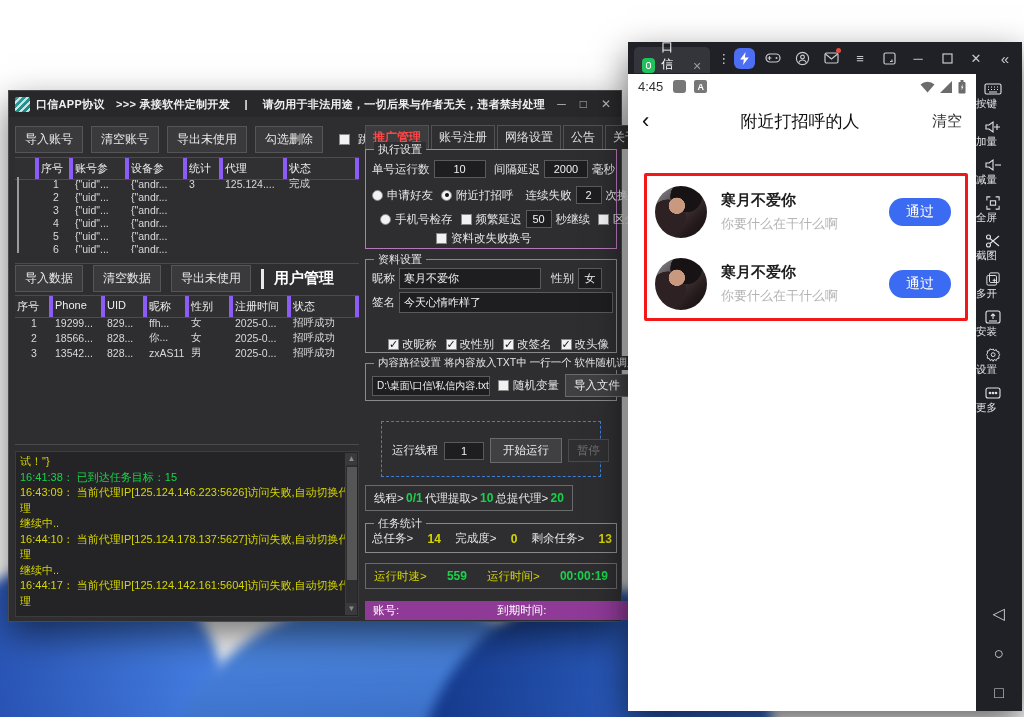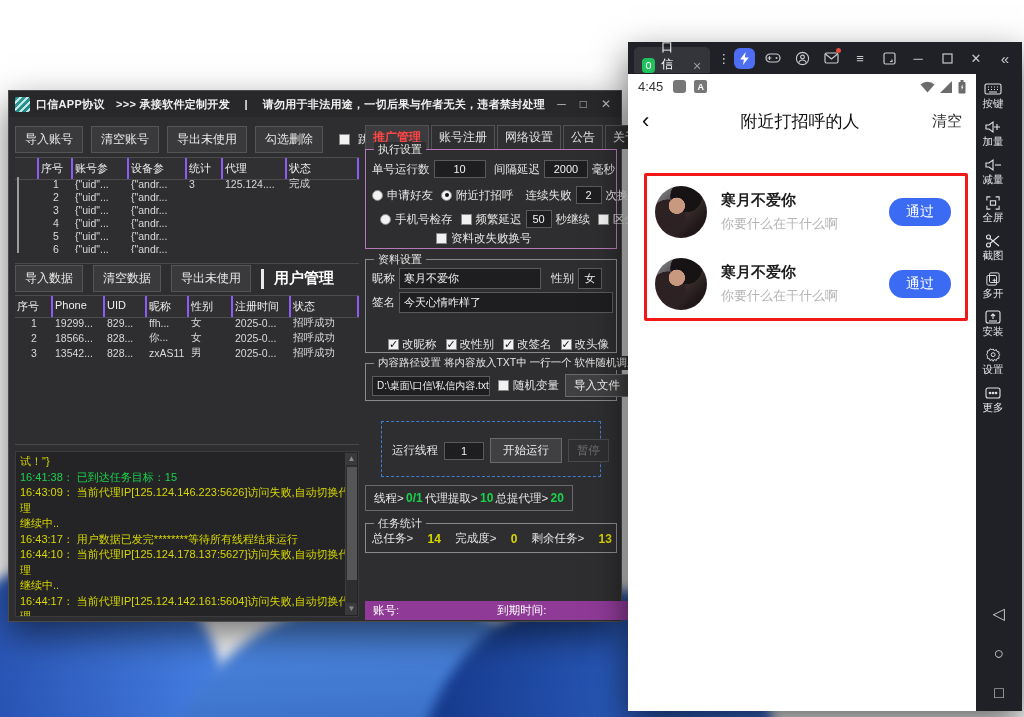--- a/index.html
+++ b/index.html
@@ -28,21 +28,21 @@
   #main-title .t { font-weight:bold; font-size:11px; color:#f0f0f0; letter-spacing:.3px; white-space:nowrap; overflow:hidden; }
   .winctl { display:flex; gap:14px; margin-left:auto; color:#b9b9b9; font-size:12px; padding-right:4px; }
   .winctl span { cursor:default; }
 
   
   .bar-btn { background:#3a3a3c; border:1px solid #555; color:#e8e8e8; padding:4px 9px; font-size:12px; white-space:nowrap; }
   .vsep { width:3px; background:#e8e8e8; height:20px; }
 
   
   .grid-head { display:grid; background:#303032; border-top:1px solid #4c4c4e; border-bottom:1px solid #4c4c4e; color:#eee; font-size:11px; }
-  .grid-head > div { padding:3px 2px; border-right:2px solid #8b5cf6; overflow:hidden; white-space:nowrap; }
+  .grid-head > div { padding:3px 2px; border-right:4px solid #8b5cf6; overflow:hidden; white-space:nowrap; }
   .grid-row { display:grid; color:#d8d8d8; font-size:10.5px; align-items:center; }
   .grid-row > div { padding:1px 2px; overflow:hidden; white-space:nowrap; }
   .cb-sm { width:10px; height:10px; background:#d9d9d9; border:1px solid #9a9a9a; margin:0 auto; }
   .t1 { grid-template-columns:24px 34px 56px 58px 36px 64px 1fr; }
   .t2 { grid-template-columns:38px 52px 42px 42px 44px 58px 1fr; }
 
   
   #log { background:#242426; border:1px solid #3c3c3e; font-size:11px; line-height:15.5px; padding:2px 4px; overflow:hidden; }
   #log .y { color:#d6d600; } #log .g { color:#19d24b; }
   .scrollbar { position:absolute; right:1px; top:1px; bottom:1px; width:12px; background:#2e2e30; border-left:1px solid #3c3c3e; }
@@ -101,21 +101,21 @@
       radial-gradient(circle at 42% 38%, #c8997f 0 18%, rgba(0,0,0,0) 19%),
       radial-gradient(circle at 60% 20%, #171214 0 30%, rgba(0,0,0,0) 31%),
       radial-gradient(circle at 25% 60%, #2d2124 0 35%, rgba(0,0,0,0) 36%),
       linear-gradient(135deg,#8b949e 0%,#4a3b38 40%,#241a1c 75%,#120d0f 100%); }
   .litem .tx { margin-left:14px; flex:1; min-width:0; }
   .litem .nm { font-size:15px; color:#1c1c1c; font-weight:600; margin-bottom:5px; }
   .litem .mg { font-size:13px; color:#b4b4b4; }
   .passbtn { width:62px; height:28px; border-radius:15px; background:#3b6bf2; color:#fff; font-size:14px; display:flex; align-items:center; justify-content:center; flex:none; margin-right:6px; }
 
   #emu-side { width:46px; background:#202126; position:relative; color:#e3e3e6; }
-  .side-item { position:absolute; left:0; width:34px; text-align:center; }
+  .side-item { position:absolute; left:0; width:34px; }
   .side-item svg { display:block; margin:0 auto 1px; }
   .side-item .sl { font-size:10.5px; color:#e3e3e6; }
   .navg { position:absolute; left:0; width:46px; text-align:center; color:#cfcfd4; font-size:16px; }
 </style>
 </head>
 <body>
 
 <div id="desktop">
 
   <div class="petal" style="left:-60px;top:560px;width:300px;height:260px;background:linear-gradient(35deg,#1b3f9e,#4e8cf0);transform:rotate(38deg);"></div>
@@ -255,21 +255,20 @@
           <div>2025-0...</div>
           <div>招呼成功</div>
         </div>
     </div>
 
     <div id="log" class="abs" style="left:6px;top:360px;width:344px;height:166px;">
       <div class="y">试！"}</div>
       <div class="g">16:41:38： 已到达任务目标：15</div>
       <div class="y">16:43:09： 当前代理IP[125.124.146.223:5626]访问失败,自动切换代理</div>
       <div class="y">继续中..</div>
-      <div class="y">16:43:17： 用户数据已发完********等待所有线程结束运行</div>
       <div class="y">16:44:10： 当前代理IP[125.124.178.137:5627]访问失败,自动切换代理</div>
       <div class="y">继续中..</div>
       <div class="y">16:44:17： 当前代理IP[125.124.142.161:5604]访问失败,自动切换代理</div>
 
       <div class="scrollbar">
         <div class="arr">▲</div>
         <div class="thumb"></div>
         <div class="arr" style="position:absolute;bottom:0;width:100%;">▼</div>
       </div>
     </div>
@@ -375,20 +374,26 @@
       <div class="hrow" style="left:6px;top:7px;width:240px;justify-content:space-between;">
         <span class="lbl">总任务&gt;</span>
         <span class="yval">14</span>
         <span class="lbl">完成度&gt;</span>
         <span class="yval">0</span>
         <span class="lbl">剩余任务&gt;</span>
         <span class="yval">13</span>
       </div>
     </div>
 
+    <div class="statbox" style="left:356px;top:472px;width:252px;height:26px;">
+      <span class="lbl" style="color:#d6d600;">运行时速&gt;</span>
+      <span class="gval">559</span>
+      <span class="lbl" style="color:#d6d600;">运行时间&gt;</span>
+      <span class="gval">00:00:19</span>
+    </div>
 
     <div id="purple-bar" style="left:356px;top:510px;width:280px;height:19px;">
       <span style="margin-left:8px;">账号:</span>
       <span style="margin-left:98px;">到期时间:</span>
     </div>
   </div>
 
   <div id="emu-win" class="abs">
     <div id="emu-title">
       <div id="emu-tab">

